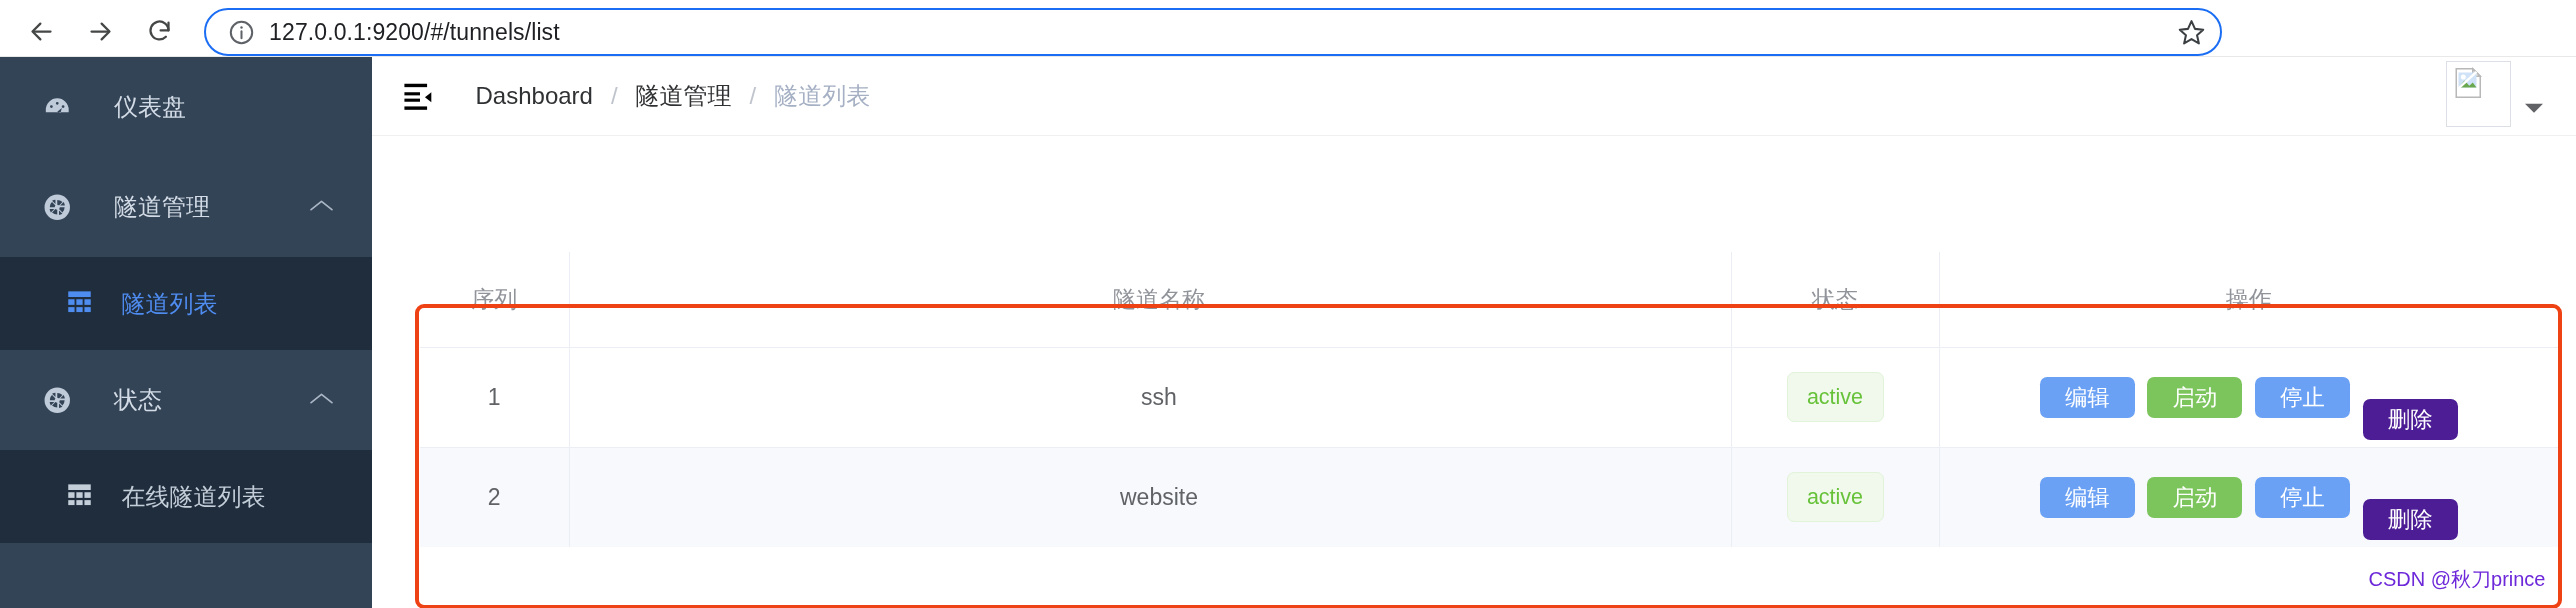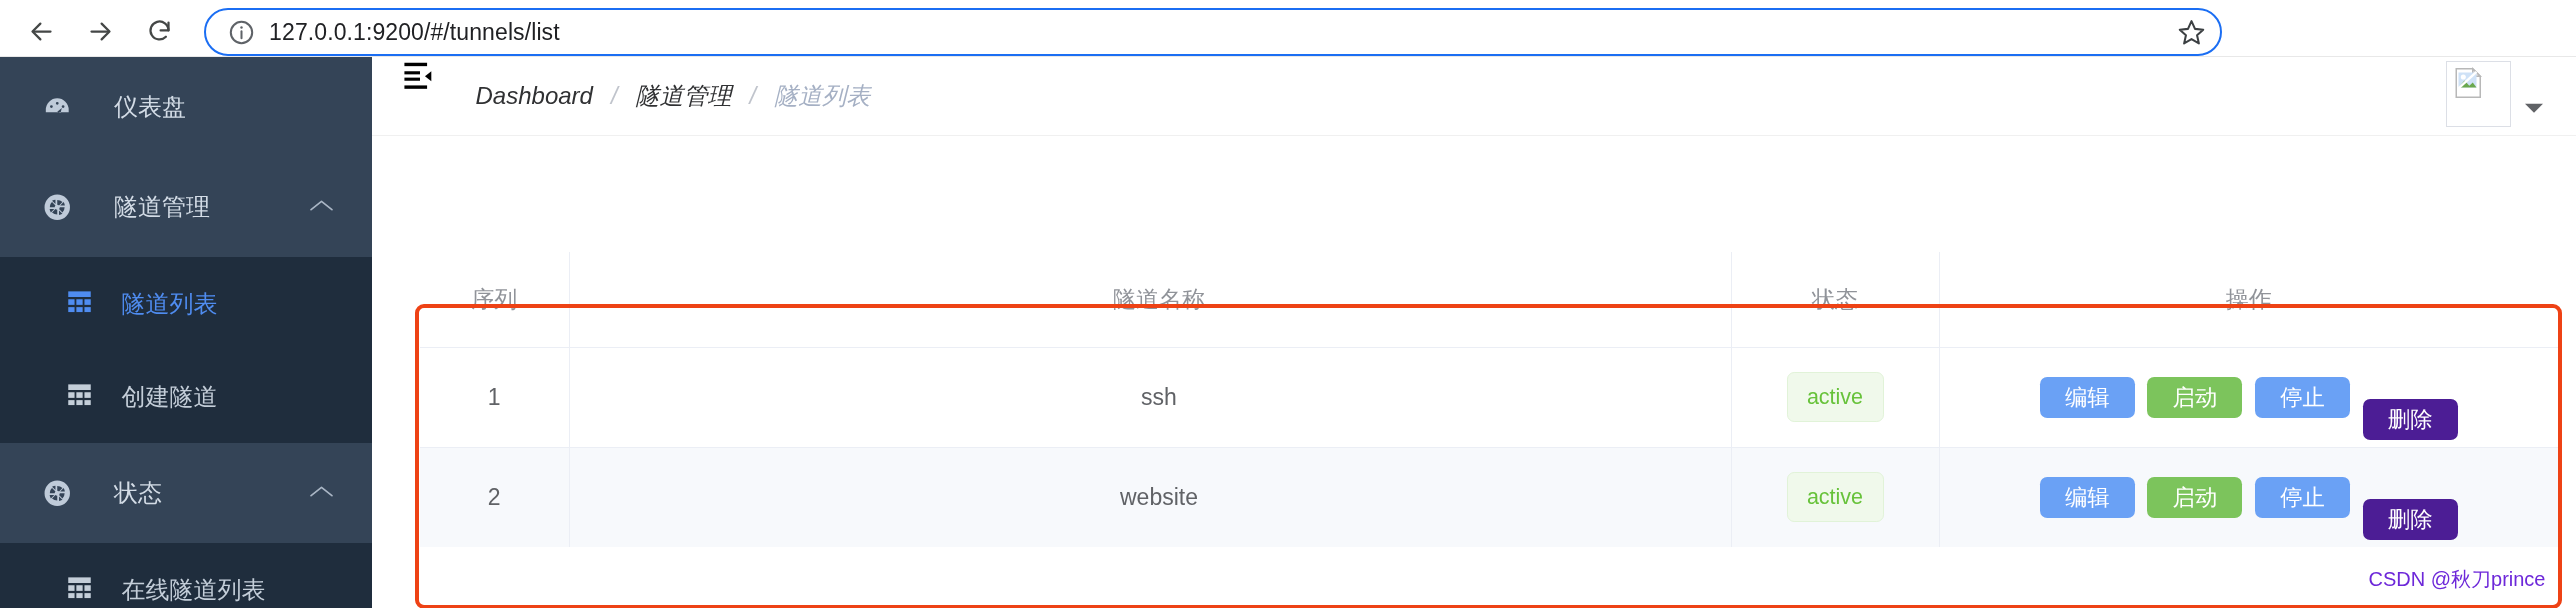--- a/index.html
+++ b/index.html
@@ -94,24 +94,23 @@
     display:flex; align-items:center; height: 93px;
     padding-left: 66px; cursor:pointer;
   }
   .sub-item .si-icon { width: 30.5px; height:30.5px; flex:none; display:flex; }
   .sub-item .si-label { font-size: 24px; color:#c4ced9; padding-left: 25px; white-space: nowrap; }
   .sub-item.active .si-label { color: #4f8cf0; }
 
   
   .main { position:absolute; left:372px; top:0; right:0; bottom:0; background:#fff; }
   .topbar {
-    height: 79px; display:flex; 
+    height: 79px; display:flex; align-items:center;
     padding-left: 30.5px; position:relative;
     border-bottom: 0.9px solid #f0f0f0;
-    font-style: italic;
   }
   .fold-icon { width: 41px; height: 36px; display:flex; align-items:center; color:#000; }
   .breadcrumb { display:flex; align-items:center; padding-left: 32px; font-size: 24px; }
   .bc-item { color: #303133; white-space:nowrap; }
   .bc-item.link { color:#303133; cursor:pointer; }
   .bc-item.current { color:#a5b0c4; }
   .bc-sep { color:#c0c4cc; padding: 0 18px; }
 
   .topbar-right {
     position:absolute; right: 32px; top: 3.6px;
@@ -258,34 +257,20 @@
             <rect x="2" y="3" width="20" height="5"></rect>
             <rect x="2" y="10" width="5.6" height="5"></rect>
               <rect x="9.2" y="10" width="5.6" height="5"></rect>
               <rect x="16.4" y="10" width="5.6" height="5"></rect>
             <rect x="2" y="17" width="5.6" height="4.4"></rect>
               <rect x="9.2" y="17" width="5.6" height="4.4"></rect>
               <rect x="16.4" y="17" width="5.6" height="4.4"></rect>
           </svg>
         </span>
         <span class="si-label">隧道列表</span>
-      </div>
-      <div class="sub-item">
-        <span class="si-icon">
-          <svg width="27" height="27" viewBox="0 0 24 24" fill="#c4ced9">
-            <rect x="2" y="3" width="20" height="5"></rect>
-            <rect x="2" y="10" width="5.6" height="5"></rect>
-              <rect x="9.2" y="10" width="5.6" height="5"></rect>
-              <rect x="16.4" y="10" width="5.6" height="5"></rect>
-            <rect x="2" y="17" width="5.6" height="4.4"></rect>
-              <rect x="9.2" y="17" width="5.6" height="4.4"></rect>
-              <rect x="16.4" y="17" width="5.6" height="4.4"></rect>
-          </svg>
-        </span>
-        <span class="si-label">创建隧道</span>
       </div>
     </div>
 
     <div class="menu-item">
       <span class="mi-icon">
         <svg width="30.5" height="30.5" viewBox="0 0 24 24" fill="currentColor">
           <path d="M12 2a10 10 0 1 0 0 20 10 10 0 0 0 0-20zm0 4.2a5.8 5.8 0 0 1 4.1 1.7l-2.7 2.7A2 2 0 0 0 12 10V6.2zm-1.4 3.3L7.9 6.8A5.8 5.8 0 0 1 10.6 6v3.5zM6.2 12c0-1.6.6-3 1.7-4.1l2.7 2.7A2 2 0 0 0 10 12H6.2zm3.5 1.4-2.7 2.7A5.8 5.8 0 0 1 6 13.4h3.7zM12 17.8a5.8 5.8 0 0 1-4.1-1.7l2.7-2.7A2 2 0 0 0 12 14v3.8zm1.4-3.3 2.7 2.7a5.8 5.8 0 0 1-2.7.8v-3.5zm4.4-2.5a5.8 5.8 0 0 1-1.7 4.1l-2.7-2.7A2 2 0 0 0 14 12h3.8zm-3.5-1.4 2.7-2.7a5.8 5.8 0 0 1 1 2.7h-3.7z"></path>
         </svg>
       </span>
       <span class="mi-label">状态</span>

